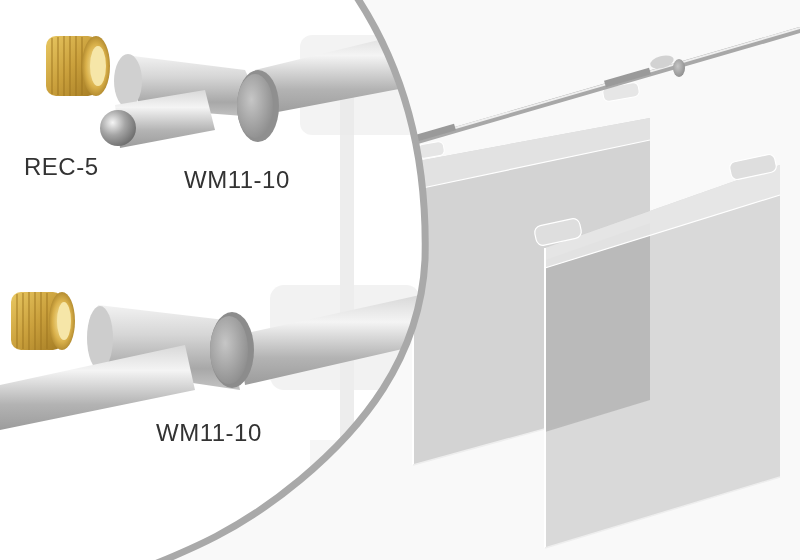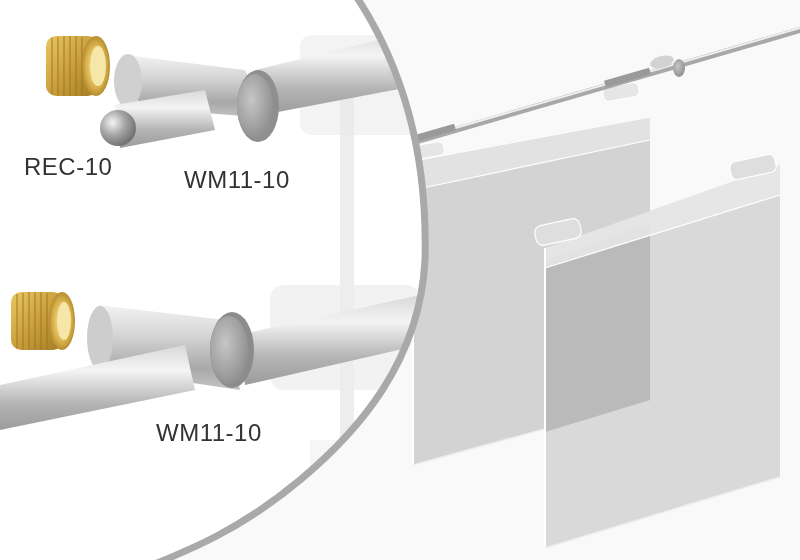--- a/index.html
+++ b/index.html
@@ -147,16 +147,16 @@
             <line x1="47" y1="293" x2="47" y2="349"></line>
         </g>
         <ellipse cx="62" cy="321" rx="13" ry="29" fill="url(#brassHole)"></ellipse>
         <ellipse cx="64" cy="321" rx="7" ry="19" fill="#f6e6a8"></ellipse>
       </g>
     </g>
 
     <path d="M 352 -10 C 400 60 428 150 425 260 C 420 360 360 430 300 480 C 240 530 190 550 140 570" fill="none" stroke="#a9a9a9" stroke-width="7"></path>
   </svg>
 
-  <div class="label" id="lbl-rec">REC-10</div>
+  <div class="label" id="lbl-rec">REC-5</div>
   <div class="label" id="lbl-wm-top">WM11-10</div>
   <div class="label" id="lbl-wm-bottom">WM11-10</div>
 </div>
 
 </body></html>

